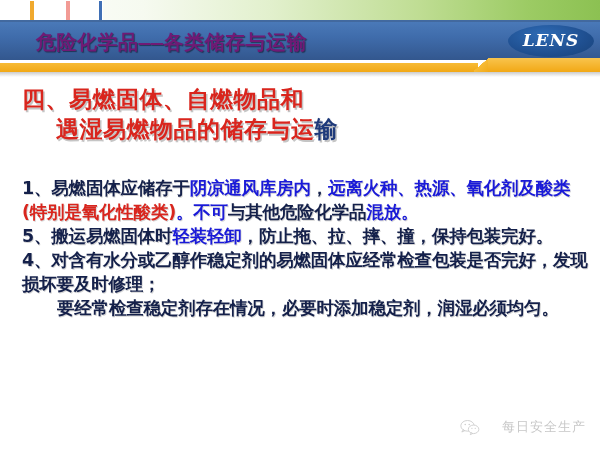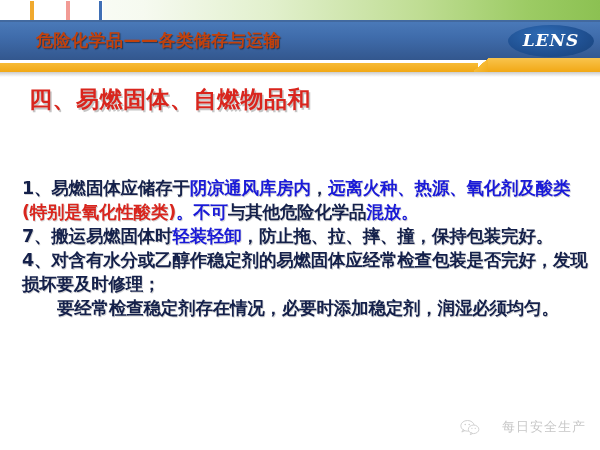--- a/index.html
+++ b/index.html
@@ -58,27 +58,28 @@
   .header {
     position: absolute;
     left: 0; top: 22px;
     width: 600px; height: 38px;
     background: linear-gradient(to bottom, #4a79b8 0%, #3f6cab 40%, #33578e 100%);
   }
   .header-title {
     position: absolute;
     left: 36px;
     top: 29px;
-    font-size: 17px;
-    font-weight: bold;
-    color: #c2410c;
+    font-size: 20px;
+    font-weight: bold;
+    color: #701a75;
     letter-spacing: 0.5px;
     white-space: nowrap;
     text-shadow: 1px 1px 1px rgba(0,0,0,0.45);
     z-index: 5;
+    font-family: Liberation Mono, monospace;
   }
 
   
   .lens-badge {
     position: absolute;
     right: 6px;
     top: 25px;
     width: 86px;
     height: 32px;
     border-radius: 50%;
@@ -127,21 +128,20 @@
     position: absolute;
     left: 22px;
     top: 84px;
     width: 560px;
     font-size: 23px;
     font-weight: bold;
     line-height: 30px;
     color: #d9251d;
     text-shadow: 1.5px 1.5px 0 rgba(150,150,150,0.55);
     letter-spacing: 0.5px;
-    margin-left: 7px;
   }
   .section-title .line2 {
     display: block;
     padding-left: 34px;
   }
   .tail-blue { color: #1f3a7a; }
 
   
   .body-copy {
     position: absolute;
@@ -201,25 +201,26 @@
     <div class="lens-text">LENS</div>
   </div>
 
   <div class="gold-low"></div>
   <div class="gold-diag"></div>
   <div class="gold-high"></div>
   <div class="gold-shadow"></div>
 
   <div class="section-title">
     <span>四、易燃固体、自燃物品和</span>
+    <span class="line2"><span>遇湿易燃物品的储存与运</span><span class="tail-blue">输</span></span>
   </div>
 
   <div class="body-copy" id="body-copy">
       <p><span>1、易燃固体应储存于</span><span class="c-blue">阴凉通风库房内</span><span>，</span><span class="c-blue">远离火种、热源、氧化剂及酸类</span><span class="c-red">(特别是氧化性酸类)</span><span class="c-blue">。</span><span class="c-blue">不可</span><span>与其他危险化学品</span><span class="c-blue">混放。</span></p>
-      <p><span>7、搬运易燃固体时</span><span class="c-blue">轻装轻卸</span><span>，防止拖、拉、摔、撞，保持包装完好。</span></p>
+      <p><span>5、搬运易燃固体时</span><span class="c-blue">轻装轻卸</span><span>，防止拖、拉、摔、撞，保持包装完好。</span></p>
       <p><span>4、对含有水分或乙醇作稳定剂的易燃固体应经常检查包装是否完好，发现损坏要及时修理；</span></p>
       <p class="indent"><span>要经常检查稳定剂存在情况，必要时添加稳定剂，润湿必须均匀。</span></p>
     </div>
 
   <div class="watermark">
     <svg class="wm-icon" viewBox="0 0 24 20">
       <ellipse cx="9" cy="8" rx="8" ry="6.4" fill="none" stroke="#8a8a8a" stroke-width="1.1"></ellipse>
       <path d="M4 12.6 L2.2 15.4 L5.6 13.9 Z" fill="none" stroke="#8a8a8a" stroke-width="1.1"></path>
       <circle cx="6.3" cy="6.3" r="0.95" fill="#8a8a8a"></circle>
       <circle cx="11.1" cy="6.3" r="0.95" fill="#8a8a8a"></circle>

